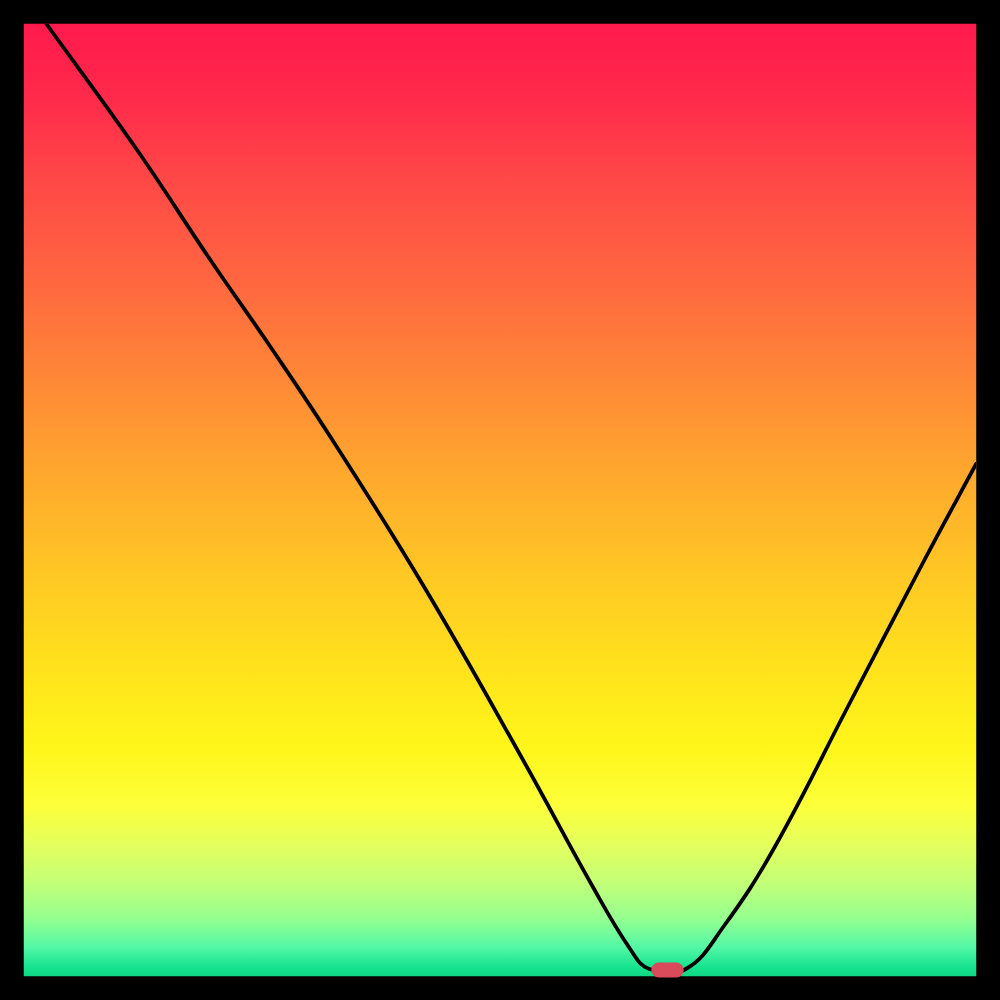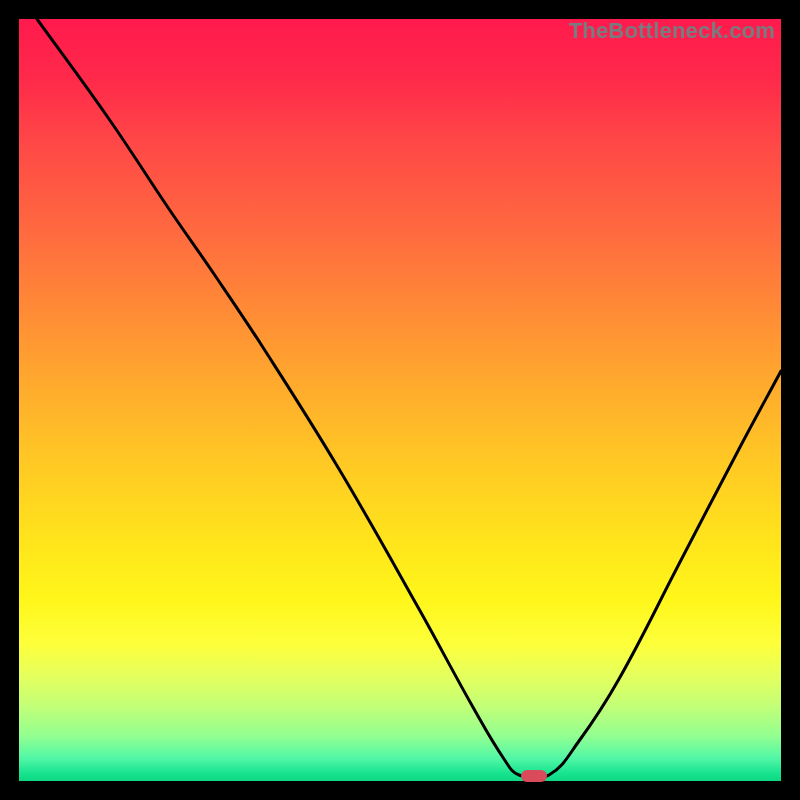--- a/index.html
+++ b/index.html
@@ -78,14 +78,13 @@
 <body>
 
 <div class="frame">
   <div class="plot-area">
     <div class="gradient"></div>
     <svg class="curve" viewBox="0 0 762 762" preserveAspectRatio="none">
       <path id="curve-path" fill="none" stroke="#000" stroke-width="3" stroke-linecap="round" stroke-linejoin="round" d="M 18 0 C 46.8 40, 61.88211839676073 59.52729163170106, 90 100 C 114.68211839676074 135.52729163170108, 125.73490989105109 154.1801050772659, 150 190 C 167.7349098910511 216.1801050772659, 177.2444461541092 228.8339206481609, 195 255 C 215.2444461541092 284.8339206481609, 225.54406086650752 299.64873495175175, 245 330 C 275.5440608665075 377.64873495175175, 291.02077203119705 401.38968211684664, 320 450 C 353.02077203119705 505.3896821168467, 368.3801199569769 533.7868799235146, 400 590 C 422.3801199569769 629.7868799235146, 432.4971135608662 650.2890239309403, 455 690 C 466.4971135608662 710.2890239309403, 471.919800131962 720.815706860211, 485 740 C 489.919800131962 747.215706860211, 492.3982706737253 753.2971629062134, 500 756 C 510.3982706737253 759.6971629062134, 520.4437214010266 761.4152245394183, 530 756 C 544.4437214010266 747.8152245394183, 549.3423653525524 736.6161846593567, 560 722 C 577.3423653525524 698.2161846593567, 585.4967284096068 685.6707907149959, 600 660 C 625.4967284096068 614.8707907149959, 636 591, 660 545 C 684 499, 695.7571511728598 475.8712727807652, 720 430 C 736.5571511728599 398.6712727807652, 745.2 383.2, 762 352"></path>
     </svg>
     <div id="marker" class="marker" style="left: 502px; top: 751px; width: 26px; height: 12px; background: rgb(217, 74, 90);"></div>
   </div>
-  <div class="watermark">TheBottleneck.com</div>
 </div>
 
 </body></html>

